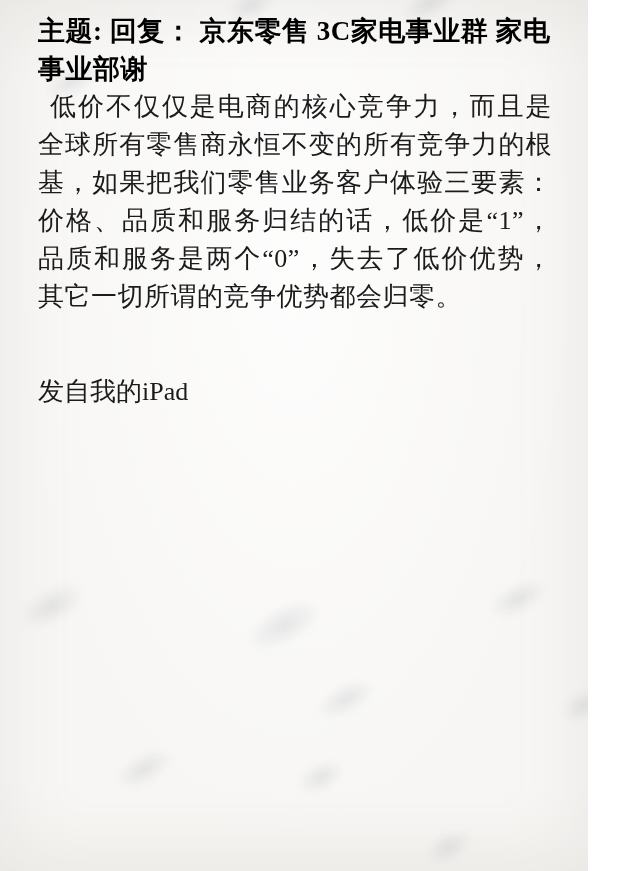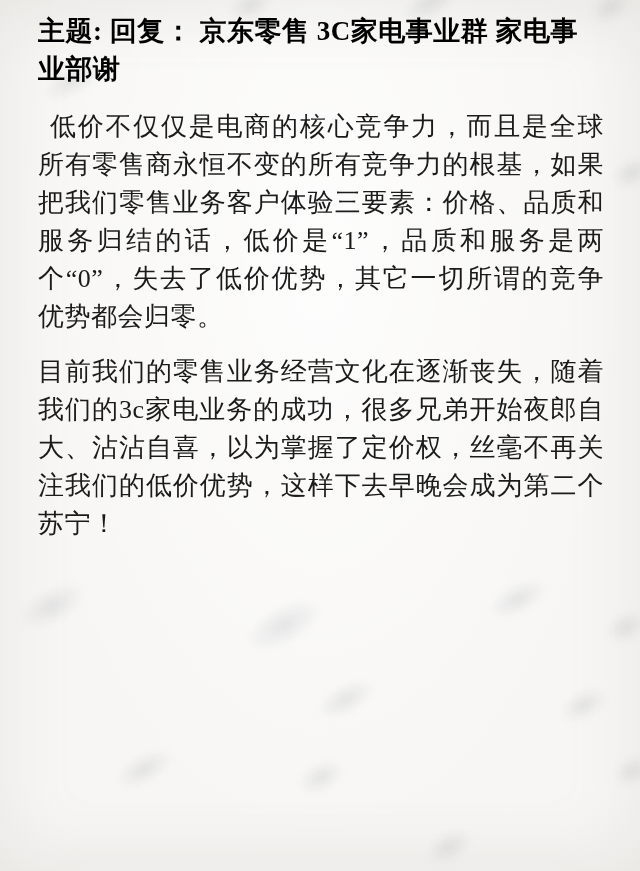--- a/index.html
+++ b/index.html
@@ -1,20 +1,20 @@
 <!DOCTYPE html>
 <html><head>
 <meta charset="utf-8">
 <style>
   html, body { margin: 0; padding: 0; }
   body { width: 640px; }
 
   .page {
     position: relative;
-    width: 640px;
+    width: 588px;
     height: 871px;
     background: #f6f5f2;
     background-image:
       radial-gradient(ellipse at 50% 30%, rgba(255,255,255,0.8), rgba(255,255,255,0) 70%),
       linear-gradient(180deg, #f3f2ef 0%, #f7f6f4 8%, #f7f6f4 90%, #f4f3f0 100%);
     overflow: hidden;
     font-family: "Liberation Serif", "DejaVu Serif", serif;
     color: #1b1b1b;
     box-shadow: inset 0 0 70px rgba(176,174,166,0.18);
   }
@@ -32,21 +32,21 @@
     position: absolute;
     left: -14px; top: -2px;
     width: 62px; height: 34px;
     background: linear-gradient(100deg, rgba(170,172,178,0.25), rgba(246,245,242,0.95) 55%, rgba(246,245,242,0.98));
     filter: blur(3px);
     border-radius: 45%;
     z-index: 3;
   }
 
   
-  .body-text { margin-top: 20px; }
+  .body-text { }
   .body-text p {
     margin: 0 0 17px 0;
     font-size: 26px;
     line-height: 38px;
     letter-spacing: 0.5px;
     text-align: justify;
   }
   .body-text p.indent-first { text-indent: 12px; }
 
   .signature { margin-top: 57px; font-size: 26px; line-height: 38px; }
@@ -84,18 +84,18 @@
   <div class="smudge" style="left:424px; top:832px; width:50px;"></div>
 
   <div class="content">
 
     <div class="subject">
       <div>主题: 回复： 京东零售 3C家电事业群 家电事业部谢</div>
     </div>
 
     <div class="body-text">
       <p class="indent-first">低价不仅仅是电商的核心竞争力，而且是全球所有零售商永恒不变的所有竞争力的根基，如果把我们零售业务客户体验三要素：价格、品质和服务归结的话，低价是“1”，品质和服务是两个“0”，失去了低价优势，其它一切所谓的竞争优势都会归零。</p>
-      <p>目前我们的零售业务经营文化在逐渐丧失，随着我们的3c家电业务的成功，很多兄弟开始夜郎自大、沾沾自喜，以为掌握了定价权，丝毫不再关注我们的低价优势，这样下去早晚会成为第二个苏宁！</p>
     </div>
 
+    <div class="signature">发自我的iPad</div>
 
   </div>
 </div>
 
 </body></html>

